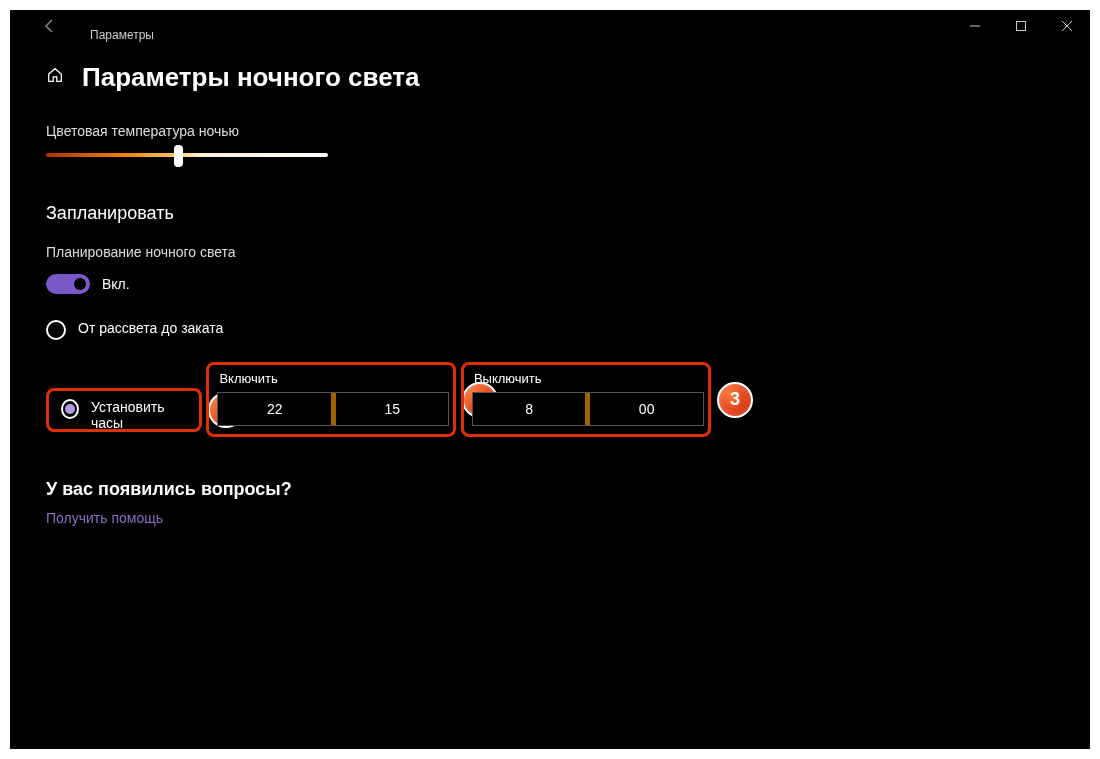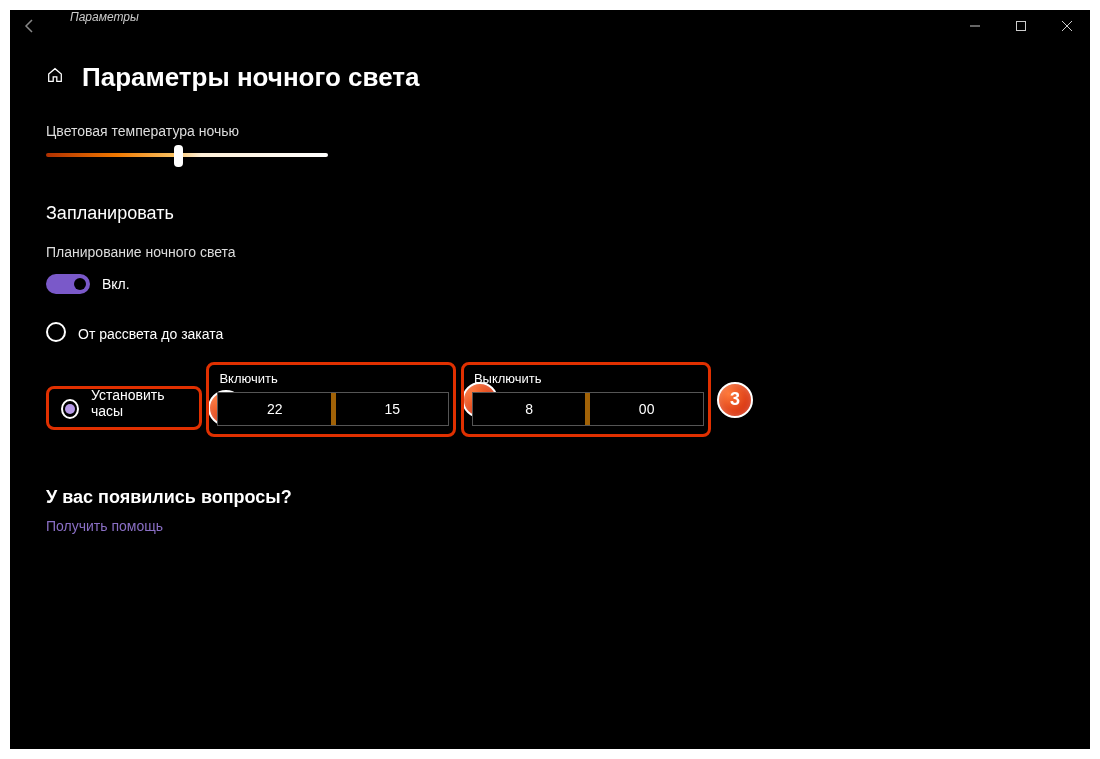--- a/index.html
+++ b/index.html
@@ -15,23 +15,22 @@
     width: 1080px;
     height: 739px;
     background: #000;
     color: #fff;
     position: relative;
     overflow: hidden;
   }
   .titlebar {
     height: 32px;
     display: flex;
-    align-items: flex-start;
-    padding-left: 4px;
-    font-style: italic;
+    align-items: flex-end;
+    padding-left: 24px;
   }
   .back-arrow {
     width: 32px; height: 32px;
     display: flex; align-items: center; justify-content: center;
     color: #888;
     font-size: 14px;
   }
   .app-title { font-size: 12px; color: #ccc; margin-left: 24px; }
   .win-controls {
     position: absolute; right: 0; top: 0;
@@ -65,39 +64,39 @@
   .toggle {
     width: 44px; height: 20px; background: #7a59c9; border-radius: 10px;
     position: relative;
   }
   .toggle-knob {
     position: absolute; width: 12px; height: 12px; background: #000; border-radius: 50%;
     top: 4px; right: 4px;
   }
   .toggle-label { font-size: 14px; }
 
-  .radio-row { display: flex; align-items: flex-end; gap: 12px; height: 22px; }
+  .radio-row { display: flex; align-items: flex-start; gap: 12px; height: 22px; }
   .radio-sunrise { margin-bottom: 20px; }
   .radio-outer {
     width: 20px; height: 20px; border: 2px solid #fff; border-radius: 50%;
     display: flex; align-items: center; justify-content: center;
   }
   .radio-inner { width: 10px; height: 10px; background: #b69ae6; border-radius: 50%; }
   .radio-label { font-size: 14px; }
 
   .highlight-box {
     border: 3px solid #e03000;
     border-radius: 8px;
     padding: 8px 12px;
     position: relative;
     display: inline-block;
   }
   .hl-1 { width: 156px; margin-bottom: 10px; }
   .hl-2, .hl-3 { width: 250px; padding: 6px 8px 8px 8px; }
-  .hl-2 { margin-bottom: 20px; }
+  .hl-2 { margin-bottom: 12px; }
 
   .badge {
     position: absolute; right: -45px; top: 50%; transform: translateY(-50%);
     width: 36px; height: 36px; border-radius: 50%;
     background: radial-gradient(circle at 30% 30%, #ff7a3a, #c81800);
     border: 2px solid #fff;
     display: flex; align-items: center; justify-content: center;
     color: #fff; font-weight: bold; font-size: 18px;
     box-shadow: 0 2px 6px rgba(0,0,0,.6), inset 0 0 6px rgba(255,255,255,.3);
   }

